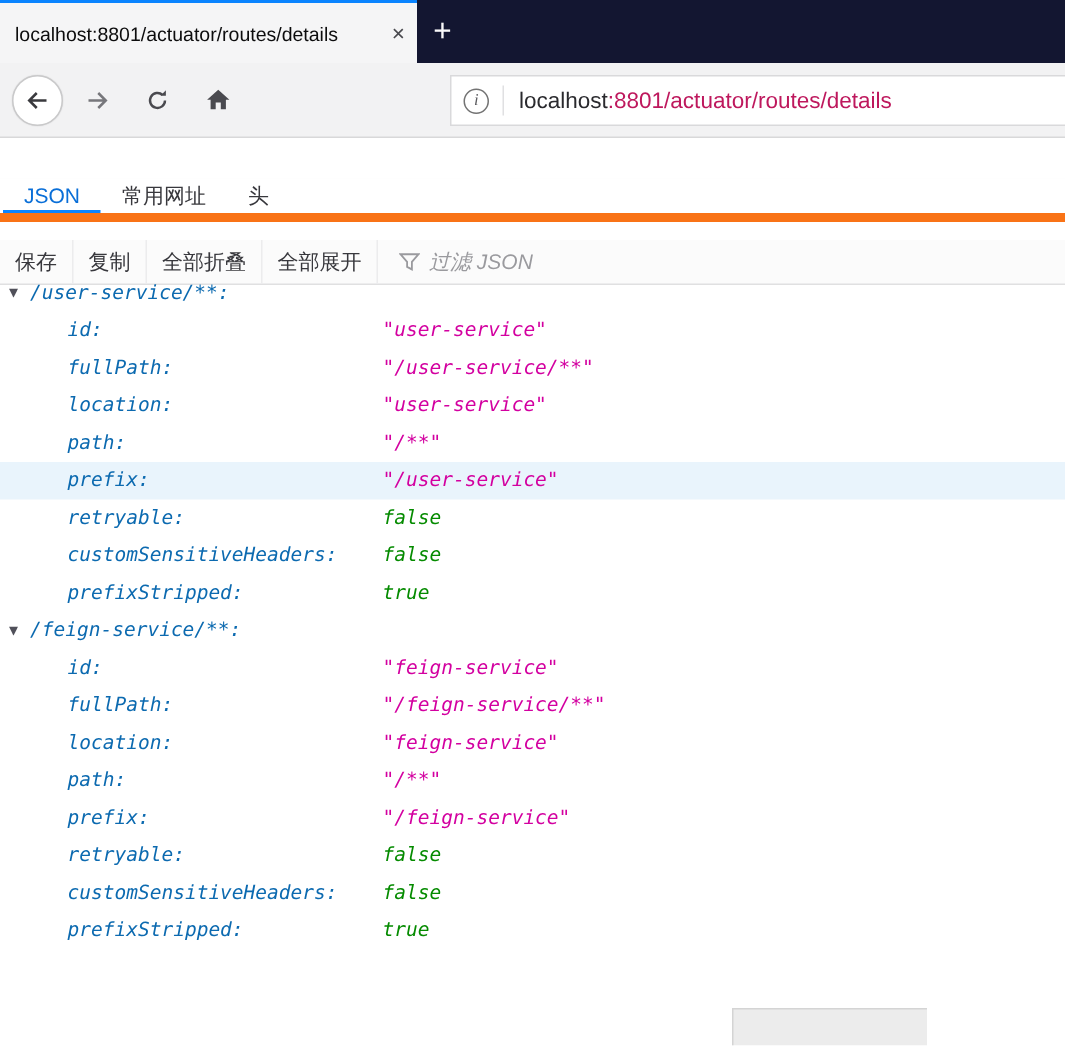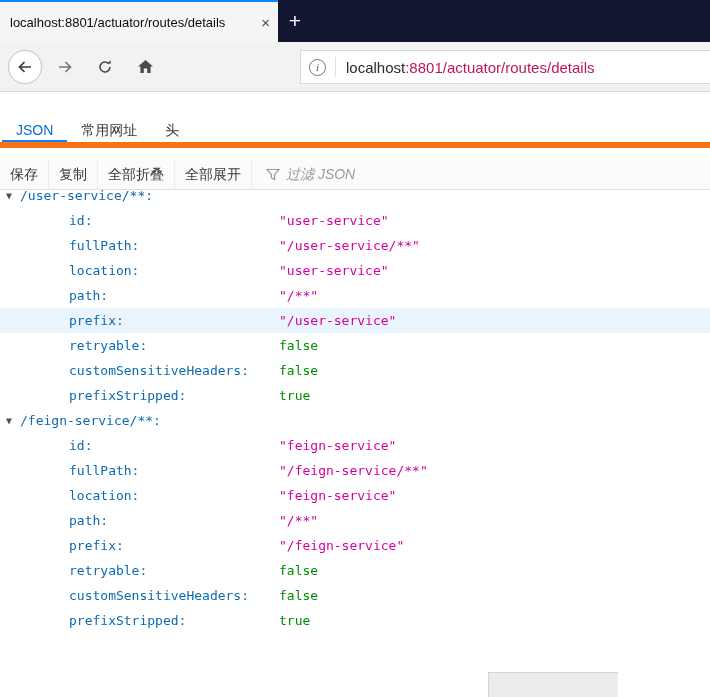--- a/index.html
+++ b/index.html
@@ -57,28 +57,28 @@
               background:#fbfbfb; border-bottom:1px solid #e0e0e1;
               display:flex; align-items:center; }
   .vbtn { padding:0 10px; font-size:14px; color:#38383d; height:100%;
           display:flex; align-items:center; border-right:1px solid #ececed; }
   .filterbox { display:flex; align-items:center; gap:6px; margin-left:14px;font-style:italic; }
   .filter-ph { font-size:14px; color:#9a9a9e; }
 
   
   .tree { position:absolute; left:0; top:183px; width:710px;
           font-family:"DejaVu Sans Mono", monospace; font-size:13px; }
-  .row { height:25px; line-height:25px; white-space:nowrap; }
+  .row { height:25px; line-height:25px; white-space:nowrap;font-style:italic; }
   .row.group { padding-left:6px; }
   .row.group .arrow { display:inline-block; width:12px; color:#50505a;
                       font-size:10px; vertical-align:1px; }
   .key { color:#0c6ab0; }
   .row.group .key { margin-left:2px; }
   .row.child { padding-left:45px; }
-  .row.child .key { display:inline-block; min-width:210px;margin-left:24px; }
+  .row.child .key { display:inline-block; min-width:210px; }
   .val.string { color:#d300a0; }
   .val.boolean { color:#058b00; }
   .row.hl { background:#e9f4fc; }
 
   
   .corner-box { position:absolute; left:488px; top:672px; right:0; bottom:0;
                 background:#ececec; border:1px solid #d4d4d4; border-right:none;
                 border-bottom:none; }
   .icon-svg { display:block; }
 </style>

